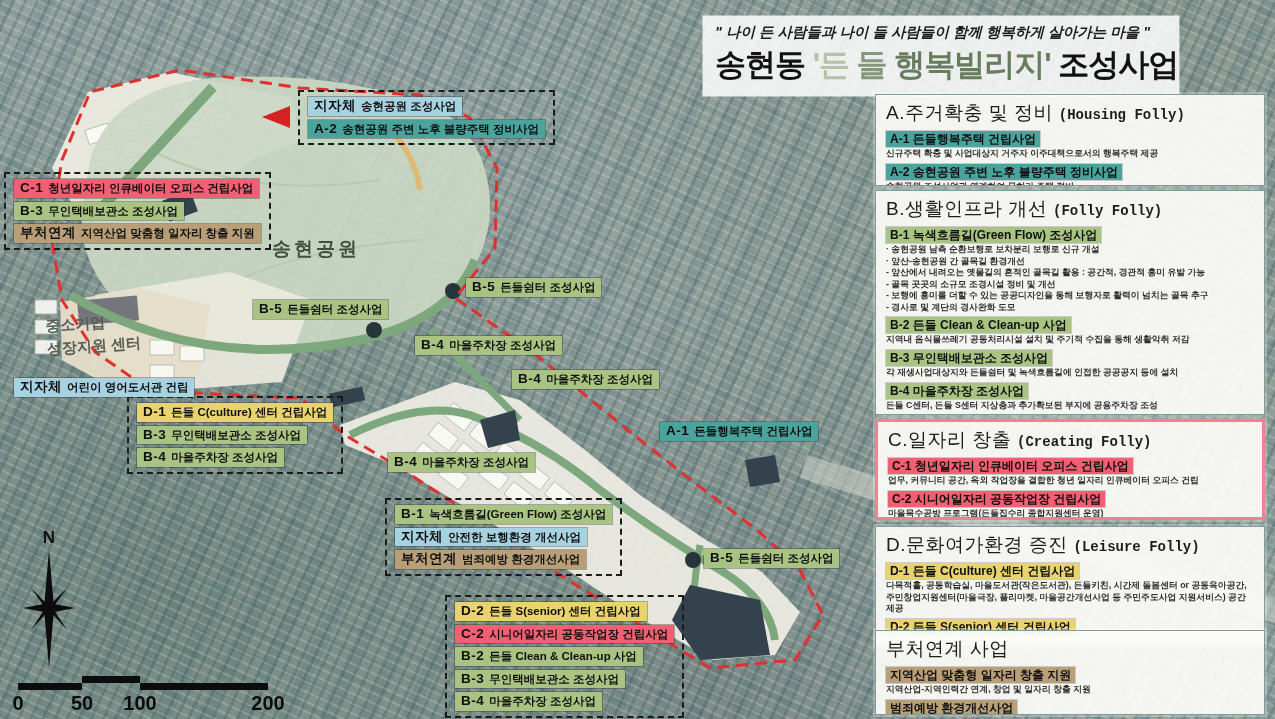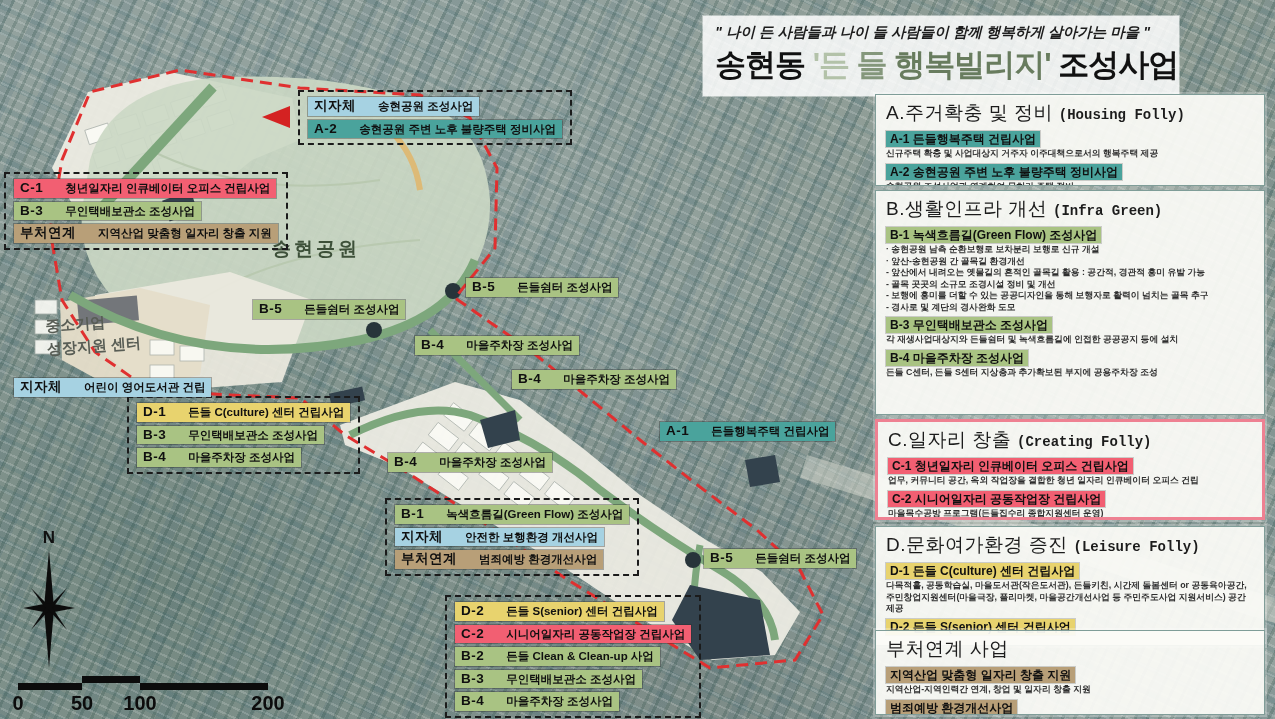--- a/index.html
+++ b/index.html
@@ -14,21 +14,21 @@
       repeating-linear-gradient(25deg, rgba(40,95,105,0.12) 0 5px, transparent 5px 23px),
       radial-gradient(circle at 12% 82%, rgba(55,85,70,0.35), transparent 42%),
       radial-gradient(circle at 88% 15%, rgba(125,135,115,0.30), transparent 45%),
       radial-gradient(circle at 55% 95%, rgba(70,85,80,0.30), transparent 40%);
   }
   .road-band{position:absolute;left:790px;top:545px;width:620px;height:24px;
     background:rgba(215,217,208,0.5);transform:rotate(17deg);}
   .map-svg{position:absolute;left:0;top:0;}
 
   
-  .chip{display:inline-flex;align-items:baseline;gap:22px;padding:1px 6px 2px;
+  .chip{display:inline-flex;align-items:baseline;gap:5px;padding:1px 6px 2px;
     white-space:nowrap;color:#101010;box-shadow:0 0 0 1px rgba(40,40,40,0.35);line-height:1.15;}
   .chip .pfx{font-size:13.5px;font-weight:700;letter-spacing:0.5px;}
   .chip .txt{font-size:11.5px;font-weight:700;}
   .chip[data-color="teal"]{background:#4aa39c;}
   .chip[data-color="green"]{background:#a9c383;}
   .chip[data-color="pink"]{background:#f25f72;}
   .chip[data-color="yellow"]{background:#e8d36e;}
   .chip[data-color="tan"]{background:#b89f78;}
   .chip[data-color="blue"]{background:#a6d2e2;}
   .mchip{position:absolute;}
@@ -284,29 +284,33 @@
       <span class="item-label" data-color="teal">A-1 든들행복주택 건립사업</span>
       <p class="item-desc">신규주택 확충 및 사업대상지 거주자 이주대책으로서의 행복주택 제공</p>
     </div>
     <div class="item">
       <span class="item-label" data-color="teal">A-2 송현공원 주변 노후 불량주택 정비사업</span>
       <p class="item-desc">송현공원 조성사업과 연계하여 무허가 주택 정비</p>
     </div>
   </section>
 
   <section class="panel" style="top:190px;height:225px">
-    <h2><span>B.생활인프라 개선</span> <span class="h-en">(Infra Green)</span></h2>
+    <h2><span>B.생활인프라 개선</span> <span class="h-en">(Folly Folly)</span></h2>
     <div class="item">
       <span class="item-label" data-color="green">B-1 녹색흐름길(Green Flow) 조성사업</span>
       <p class="item-desc">· 송현공원 남측 순환보행로 보차분리 보행로 신규 개설
 · 앞산-송현공원 간 골목길 환경개선
  - 앞산에서 내려오는 옛물길의 흔적인 골목길 활용 : 공간적, 경관적 흥미 유발 가능
  - 골목 곳곳의 소규모 조경시설 정비 및 개선
  - 보행에 흥미를 더할 수 있는 공공디자인을 통해 보행자로 활력이 넘치는 골목 추구
  - 경사로 및 계단의 경사완화 도모</p>
+    </div>
+    <div class="item">
+      <span class="item-label" data-color="green">B-2 든들 Clean &amp; Clean-up 사업</span>
+      <p class="item-desc">지역내 음식물쓰레기 공동처리시설 설치 및 주기적 수집을 통해 생활악취 저감</p>
     </div>
     <div class="item">
       <span class="item-label" data-color="green">B-3 무인택배보관소 조성사업</span>
       <p class="item-desc">각 재생사업대상지와 든들쉼터 및 녹색흐름길에 인접한 공공공지 등에 설치</p>
     </div>
     <div class="item">
       <span class="item-label" data-color="green">B-4 마을주차장 조성사업</span>
       <p class="item-desc">든들 C센터, 든들 S센터 지상층과 추가확보된 부지에 공용주차장 조성</p>
     </div>
     <div class="item">

